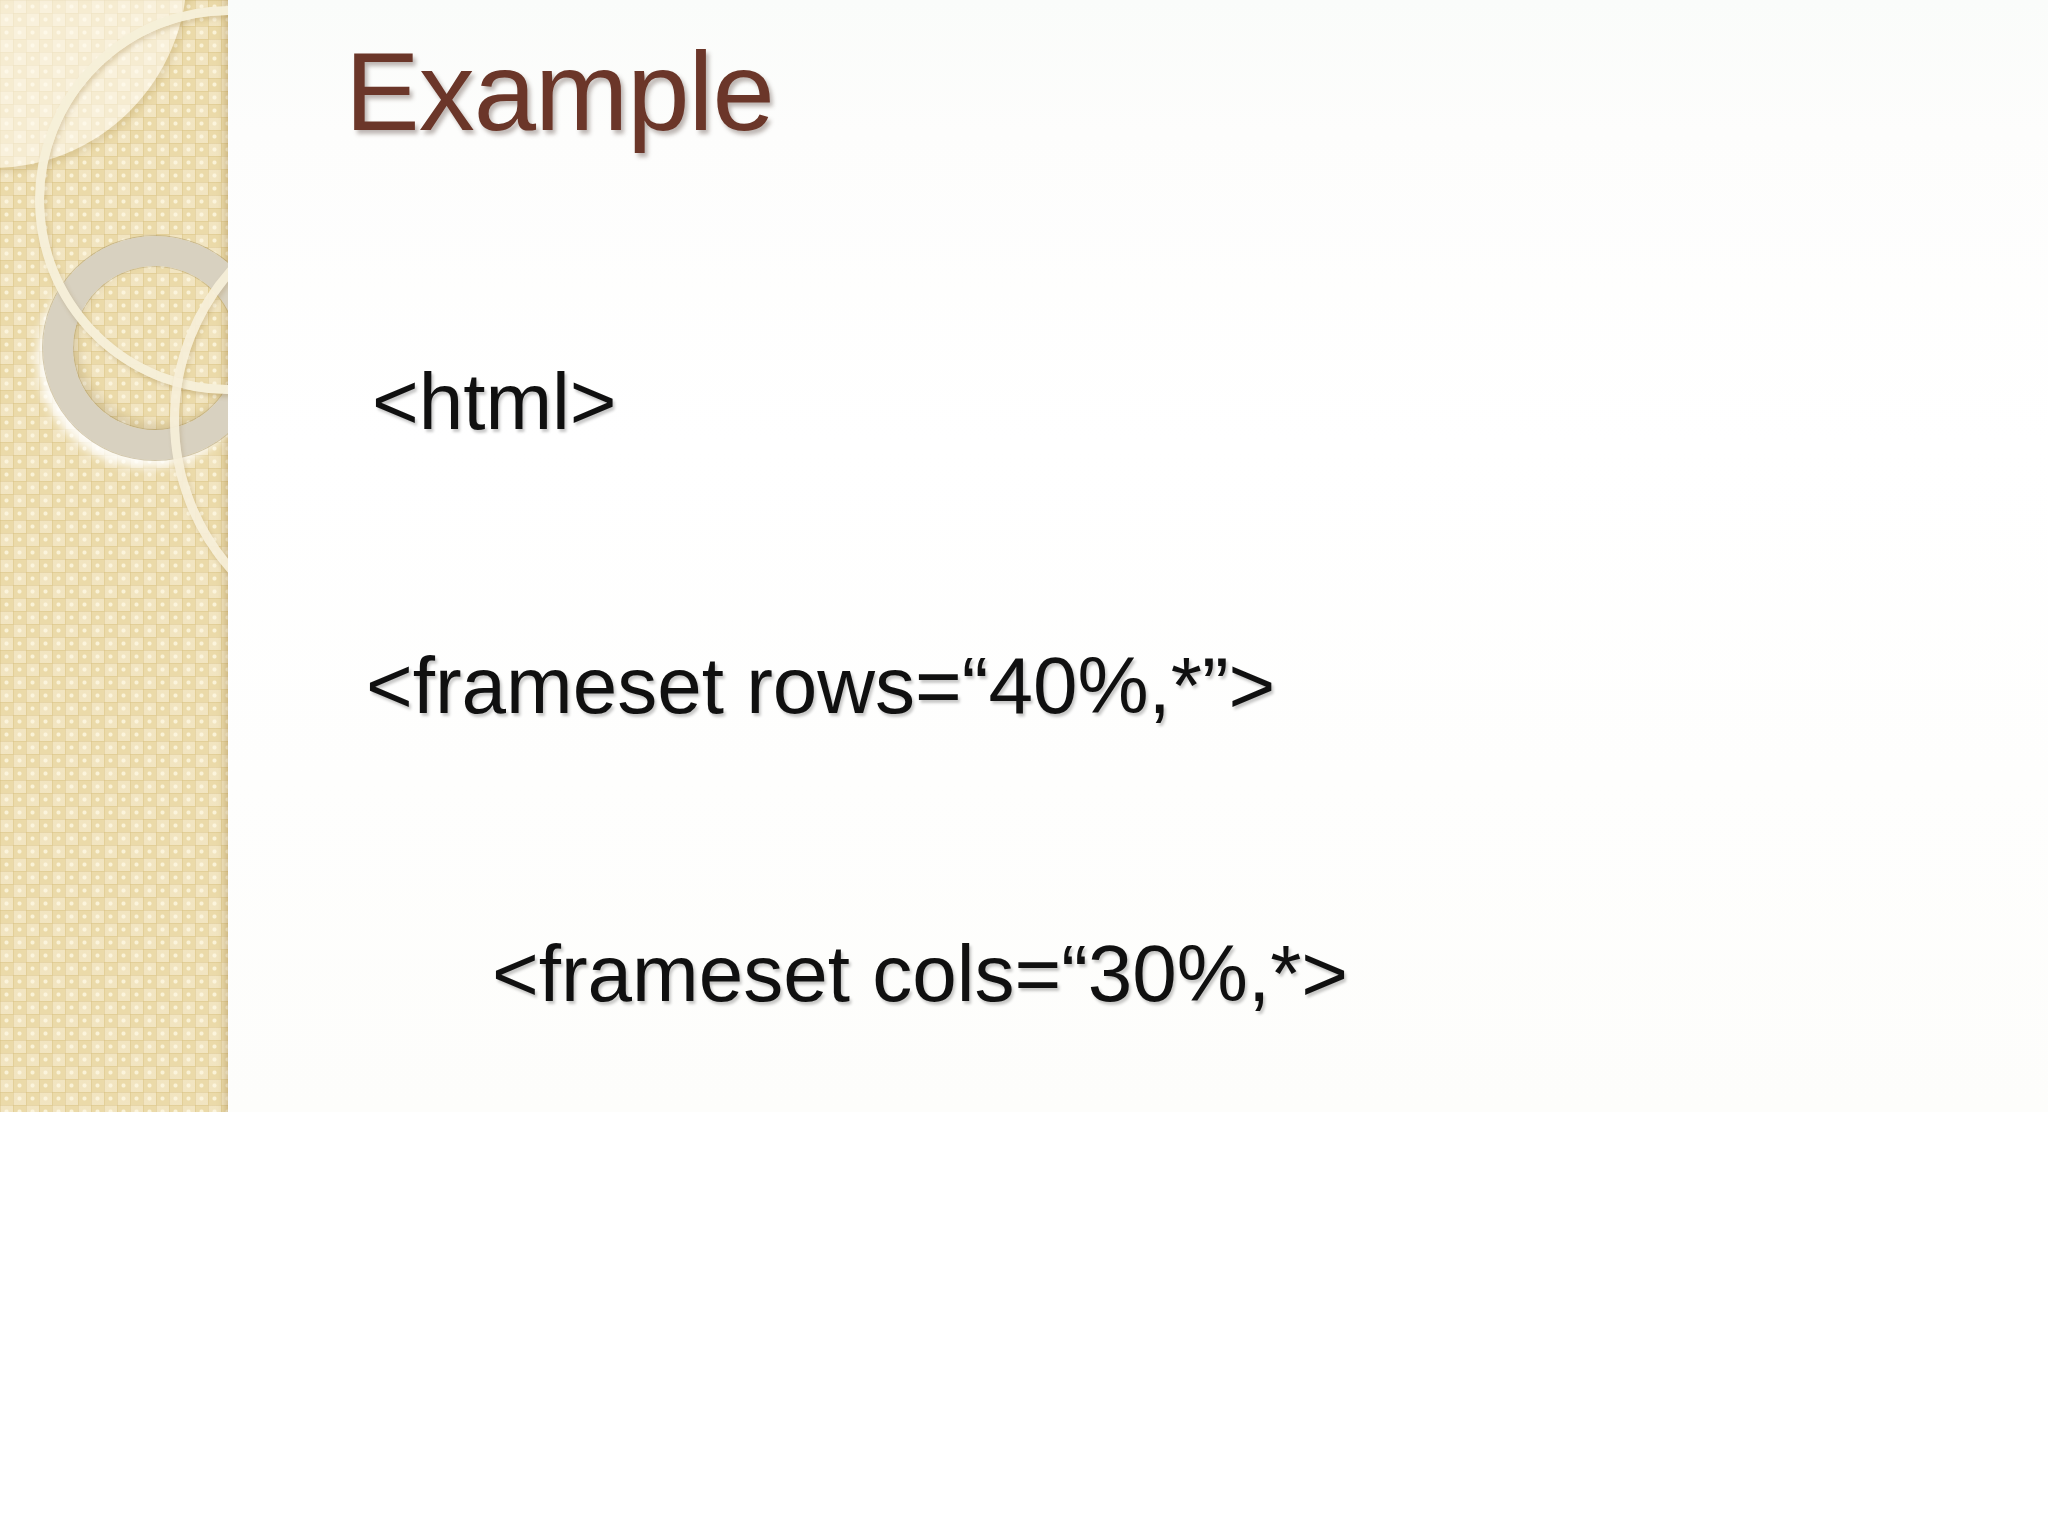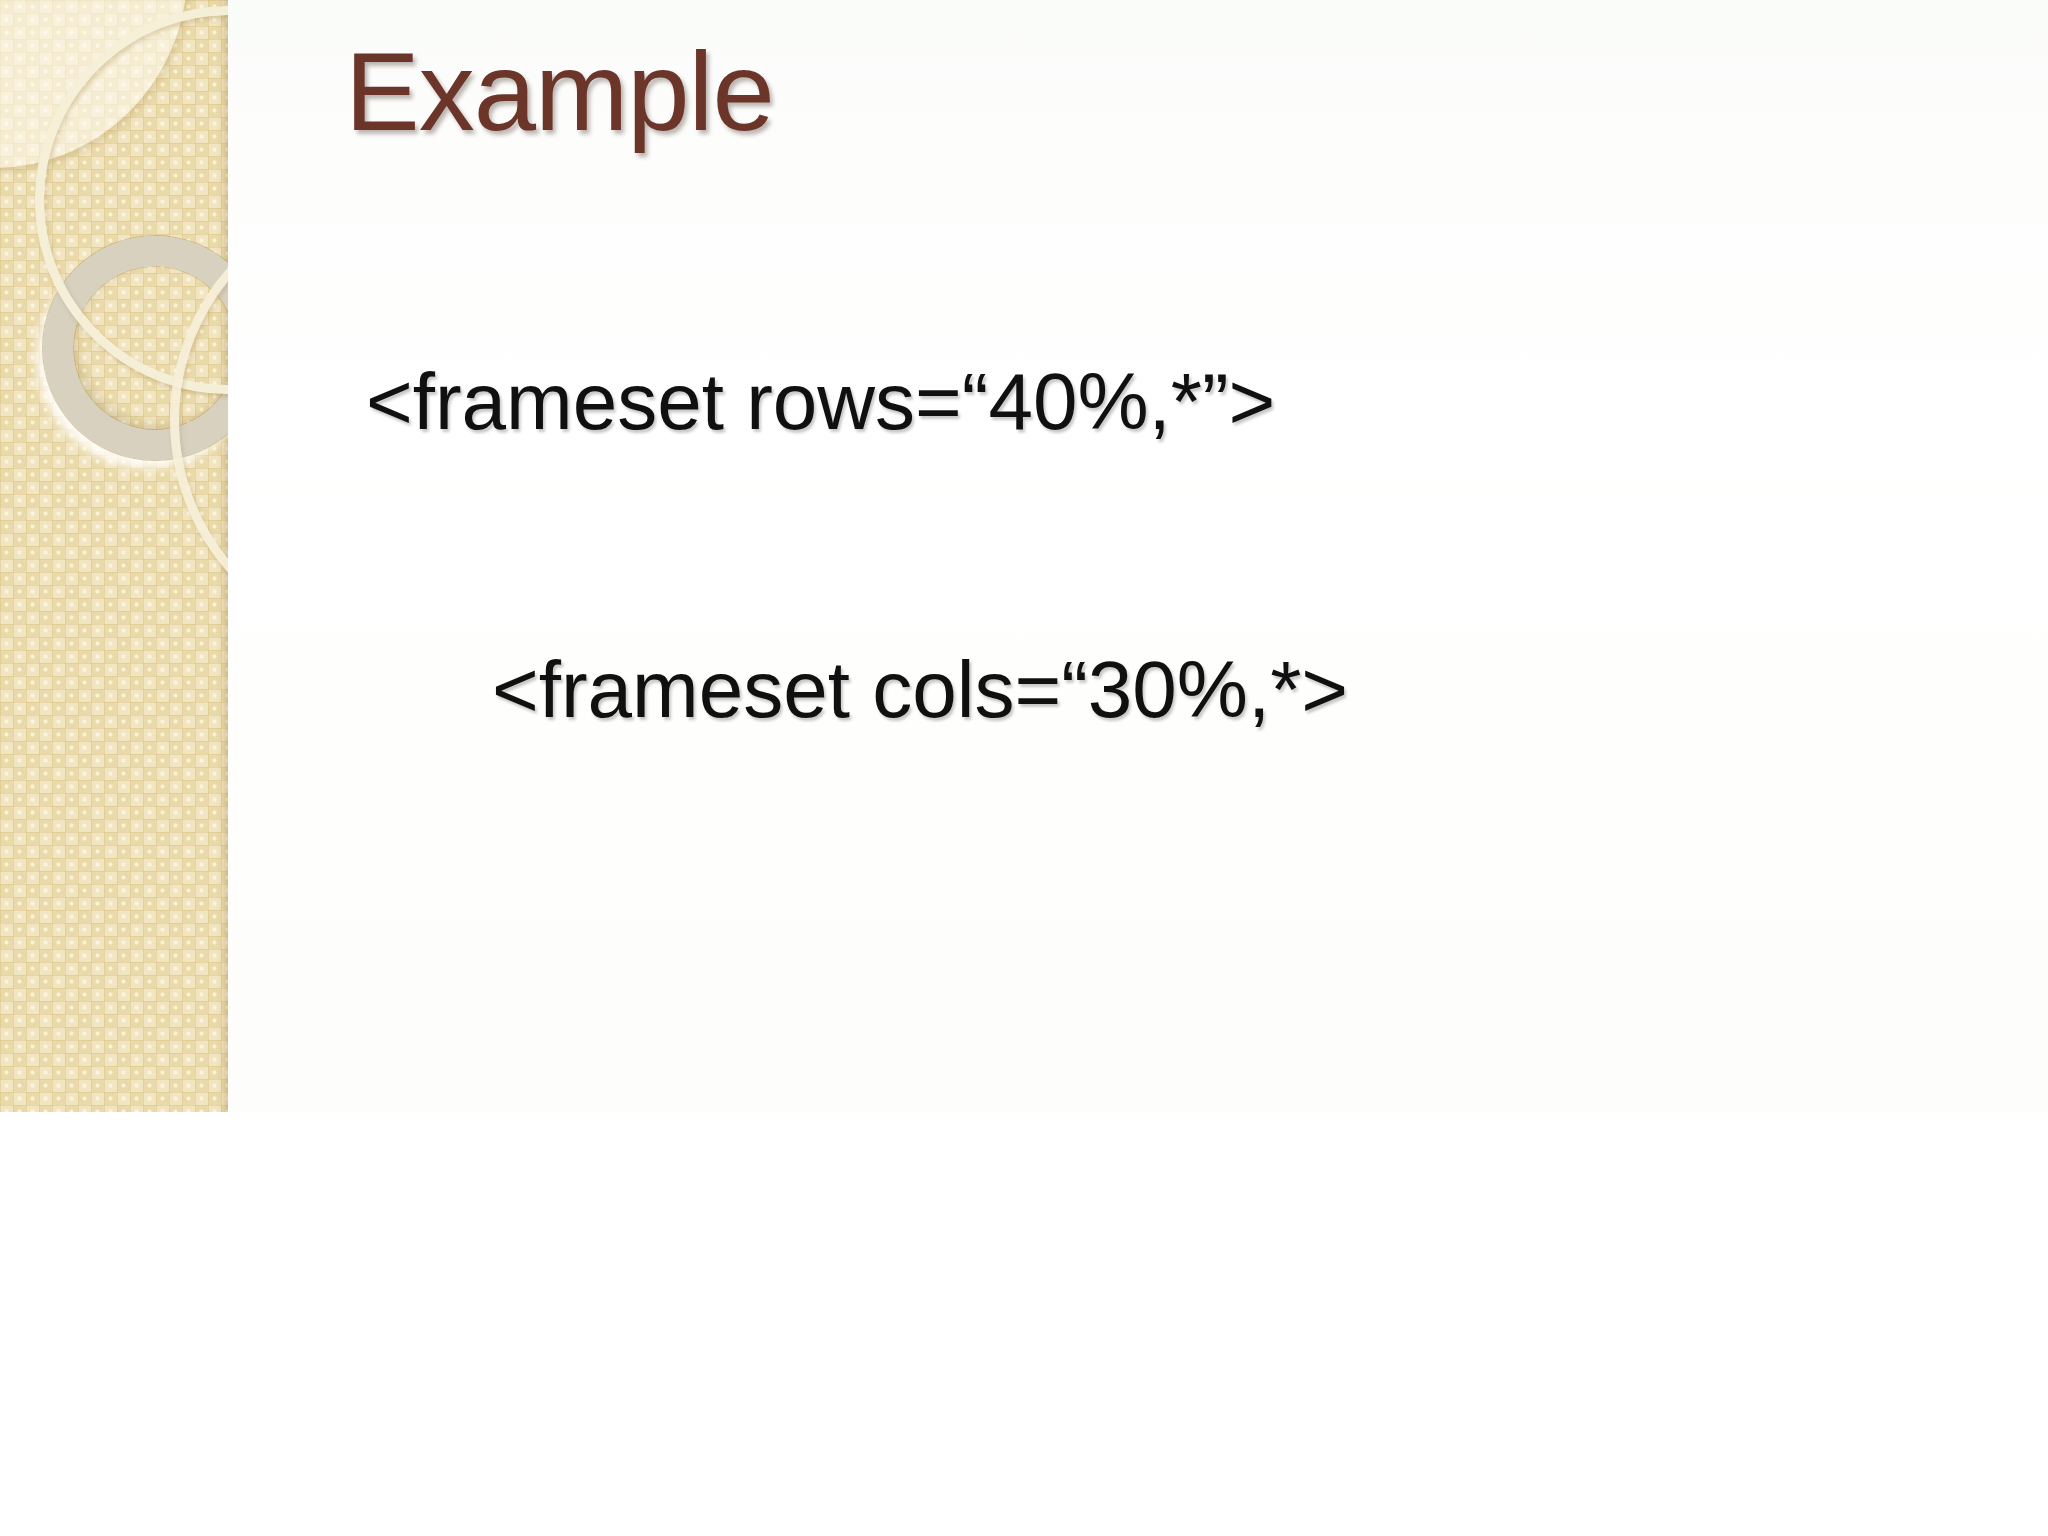--- a/index.html
+++ b/index.html
@@ -113,20 +113,21 @@
     <div class="corner-glow"></div>
     <div class="ring ring-gray"></div>
     <div class="ring ring-a"></div>
     <div class="ring ring-c"></div>
   </aside>
 
   <main>
     <h1 class="title">Example</h1>
 
     <div class="code">
+      <div class="code-line ind-g">&lt;html&gt;</div>
       <div class="code-line ind-a">&lt;frameset rows=“40%,*”&gt;</div>
       <div class="code-line ind-d">&lt;frameset cols=“30%,*&gt;</div>
       
       
       
       
       
       
       
     </div>

